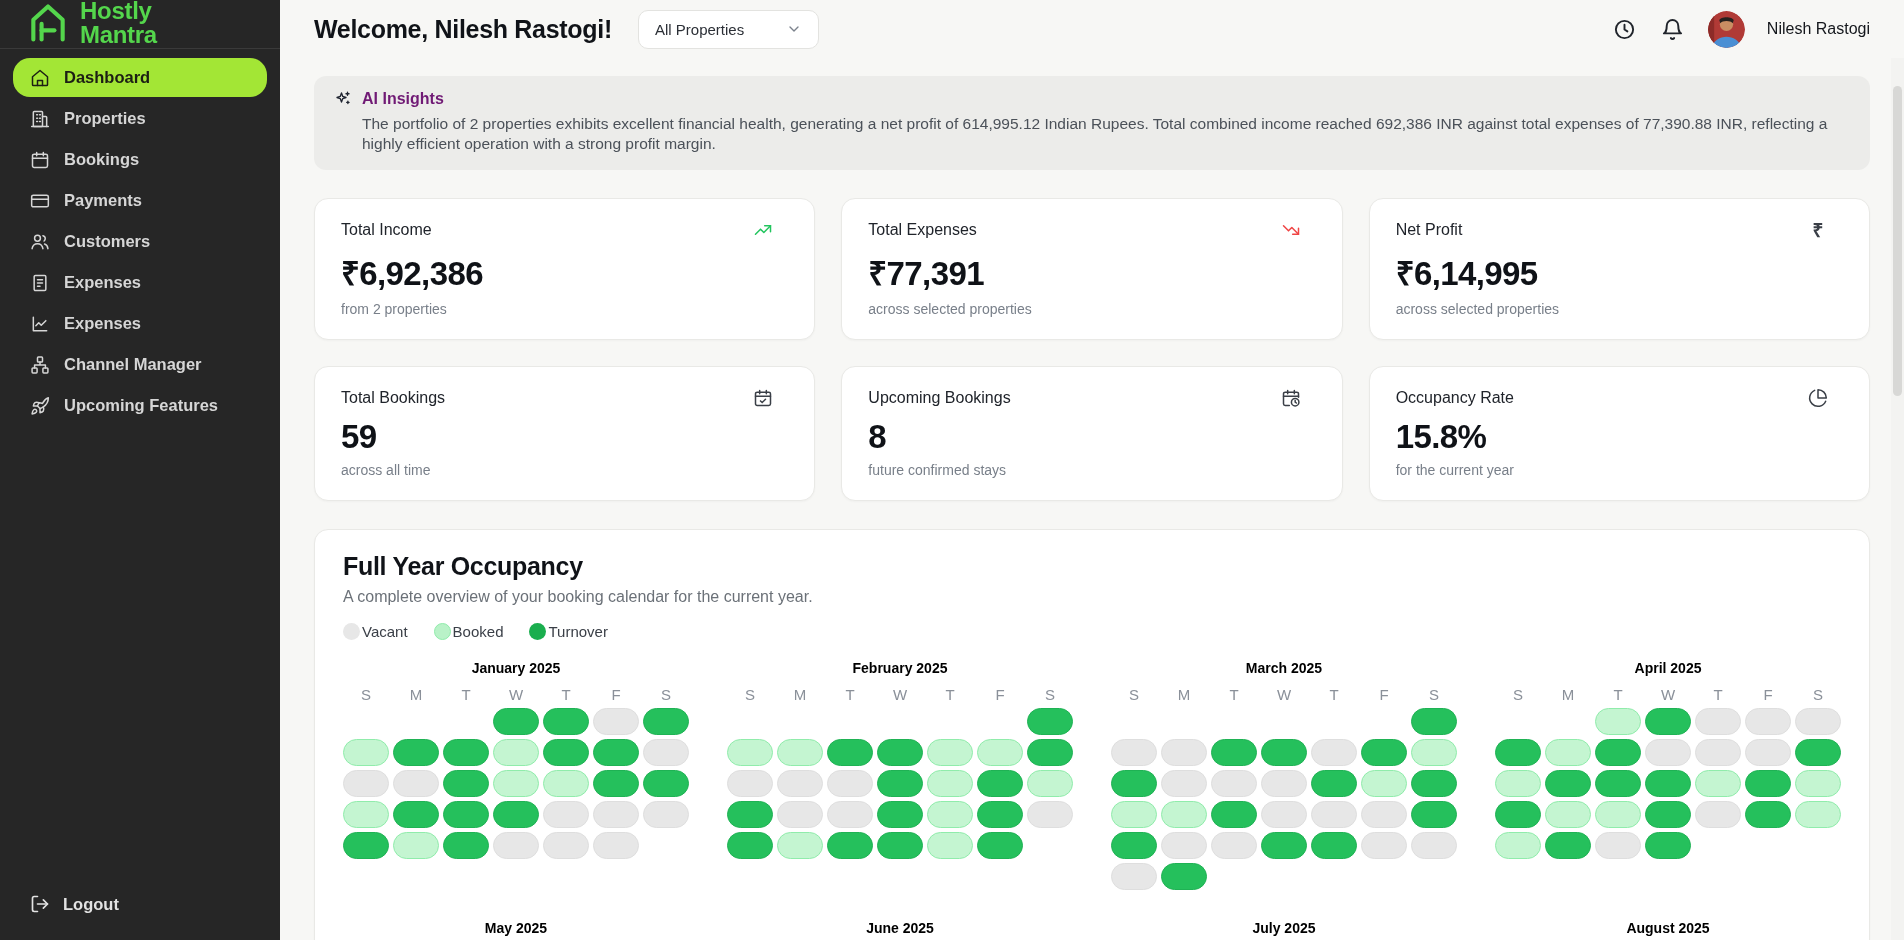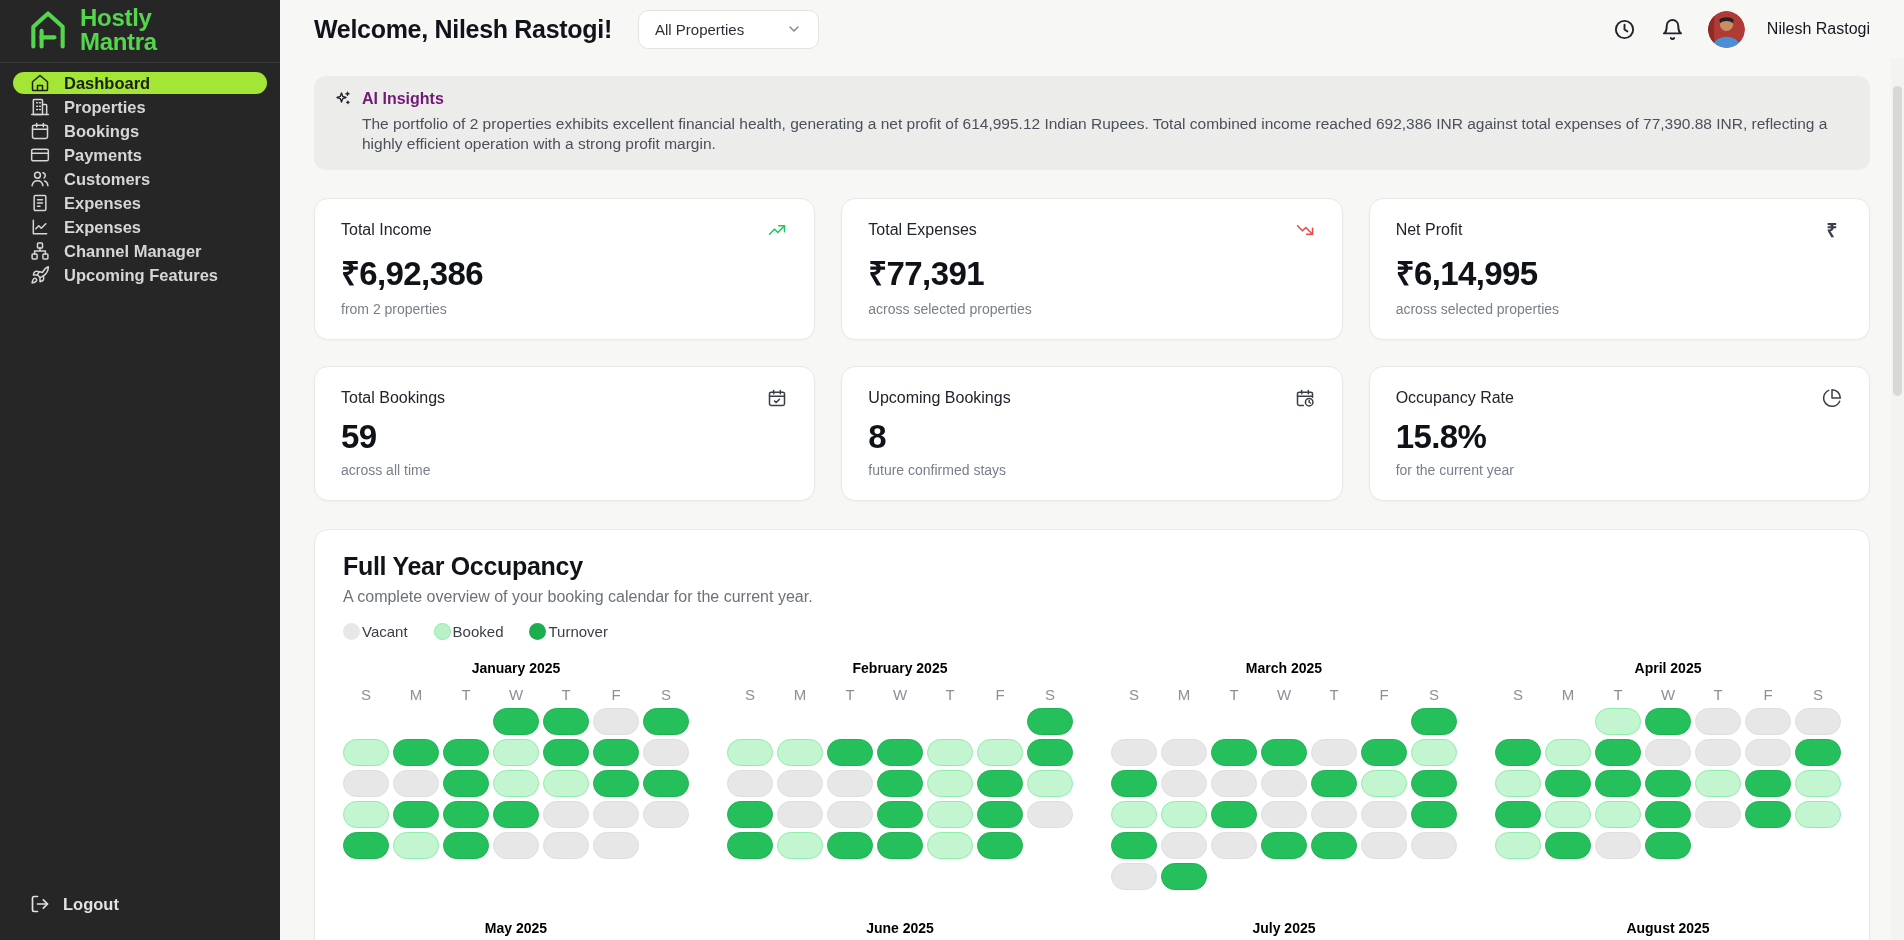--- a/index.html
+++ b/index.html
@@ -2,25 +2,25 @@
 <html><head>
 <meta charset="utf-8">
 <style>
   * { margin:0; padding:0; box-sizing:border-box; }
   html,body { width:1904px; height:940px; overflow:hidden; }
   body { font-family:"Liberation Sans", sans-serif; background:#f7f7f5; color:#15171c; }
   .app { display:flex; height:940px; }
 
   
   .sidebar { width:280px; background:#262626; display:flex; flex-direction:column; flex-shrink:0; }
-  .logo-row { display:flex; align-items:center; gap:10px; padding:10px 16px 12px 26px; border-bottom:1px solid #3a3a3a; height:63px; }
+  .logo-row { display:flex; align-items:center; gap:10px; padding:10px 16px 12px 26px; border-bottom:1px solid #3a3a3a; height:49px; }
   .logo-mark { width:44px; height:44px; }
   .logo-text { color:#54d64c; font-weight:700; font-size:24px; line-height:24px; letter-spacing:-0.3px; }
   .nav { padding:9px 13px; flex:1; }
-  .nav-item { display:flex; align-items:center; gap:14px; height:22px; margin-bottom:2px; padding:0 17px; border-radius:17px; color:#d6d6d6; font-size:16.5px; font-weight:600; cursor:pointer; }
+  .nav-item { display:flex; align-items:center; gap:14px; height:39px; margin-bottom:2px; padding:0 17px; border-radius:17px; color:#d6d6d6; font-size:16.5px; font-weight:600; cursor:pointer; }
   .nav-item svg { width:20px; height:20px; flex-shrink:0; }
   .nav-item.active { background:#a3e635; color:#1c1f14; }
   .logout-row { padding:18px 26px 26px 30px; }
   .logout { display:flex; align-items:center; gap:13px; color:#e3e3e3; font-size:16.5px; font-weight:600; cursor:pointer; }
   .logout svg { width:20px; height:20px; }
 
   
   .main { flex:1; display:flex; flex-direction:column; position:relative; }
   .topbar { height:58px; display:flex; align-items:center; padding:0 34px; gap:26px; flex-shrink:0; }
   .welcome { font-size:25px; font-weight:800; color:#101318; letter-spacing:-0.3px; }
@@ -36,21 +36,21 @@
 
   
   .ai-panel { background:#ececea; border-radius:12px; padding:14px 20px 16px 20px; margin-bottom:28px; }
   .ai-head { display:flex; align-items:center; gap:10px; margin-bottom:6px; }
   .ai-head svg { width:18px; height:18px; color:#1f2430; }
   .ai-title { font-size:16px; font-weight:700; color:#701a75; }
   .ai-body { font-size:15.5px; line-height:20px; color:#4b5159; padding-left:28px; }
 
   
   .stats-grid { display:grid; grid-template-columns:repeat(3,1fr); gap:26px; margin-bottom:28px; }
-  .stat-card { background:#fff; border:1px solid #e9e9e6; border-radius:14px; padding:20px 26px 22px 26px; box-shadow:0 1px 2px rgba(0,0,0,.03); }
+  .stat-card { background:#fff; border:1px solid #e9e9e6; border-radius:14px; padding:20px 40px 22px 26px; box-shadow:0 1px 2px rgba(0,0,0,.03); }
   .stat-head { display:flex; align-items:center; justify-content:space-between; }
   .stat-label { font-size:16px; color:#20242b; }
   .stat-icon { width:22px; height:22px; display:flex; align-items:center; justify-content:center; }
   .stat-icon svg { width:20px; height:20px; }
   .stat-icon .rupee-glyph { font-size:19px; font-weight:600; }
   .stat-value { font-size:33px; font-weight:800; letter-spacing:-0.6px; color:#0f1217; margin-top:9px; }
   .stat-sub { font-size:14px; color:#787f89; margin-top:6px; }
 
   
   .occ-card { background:#fff; border:1px solid #e9e9e6; border-radius:14px; padding:22px 28px; box-shadow:0 1px 2px rgba(0,0,0,.03); }

